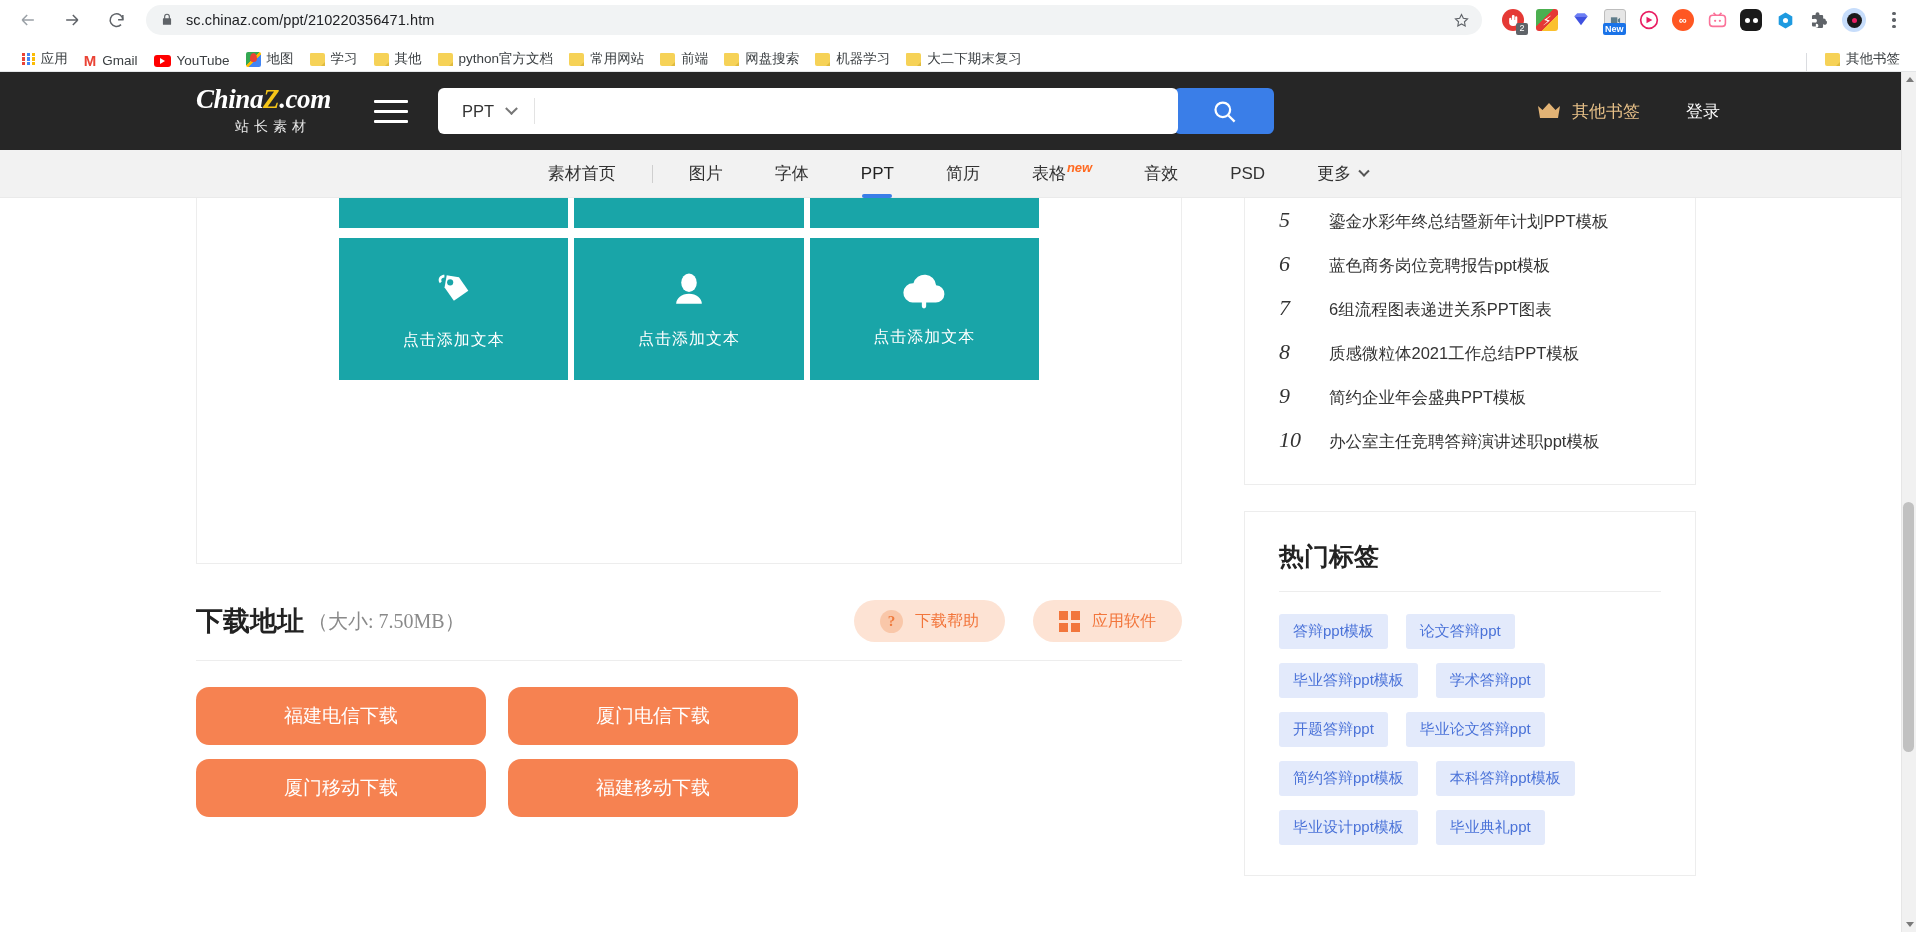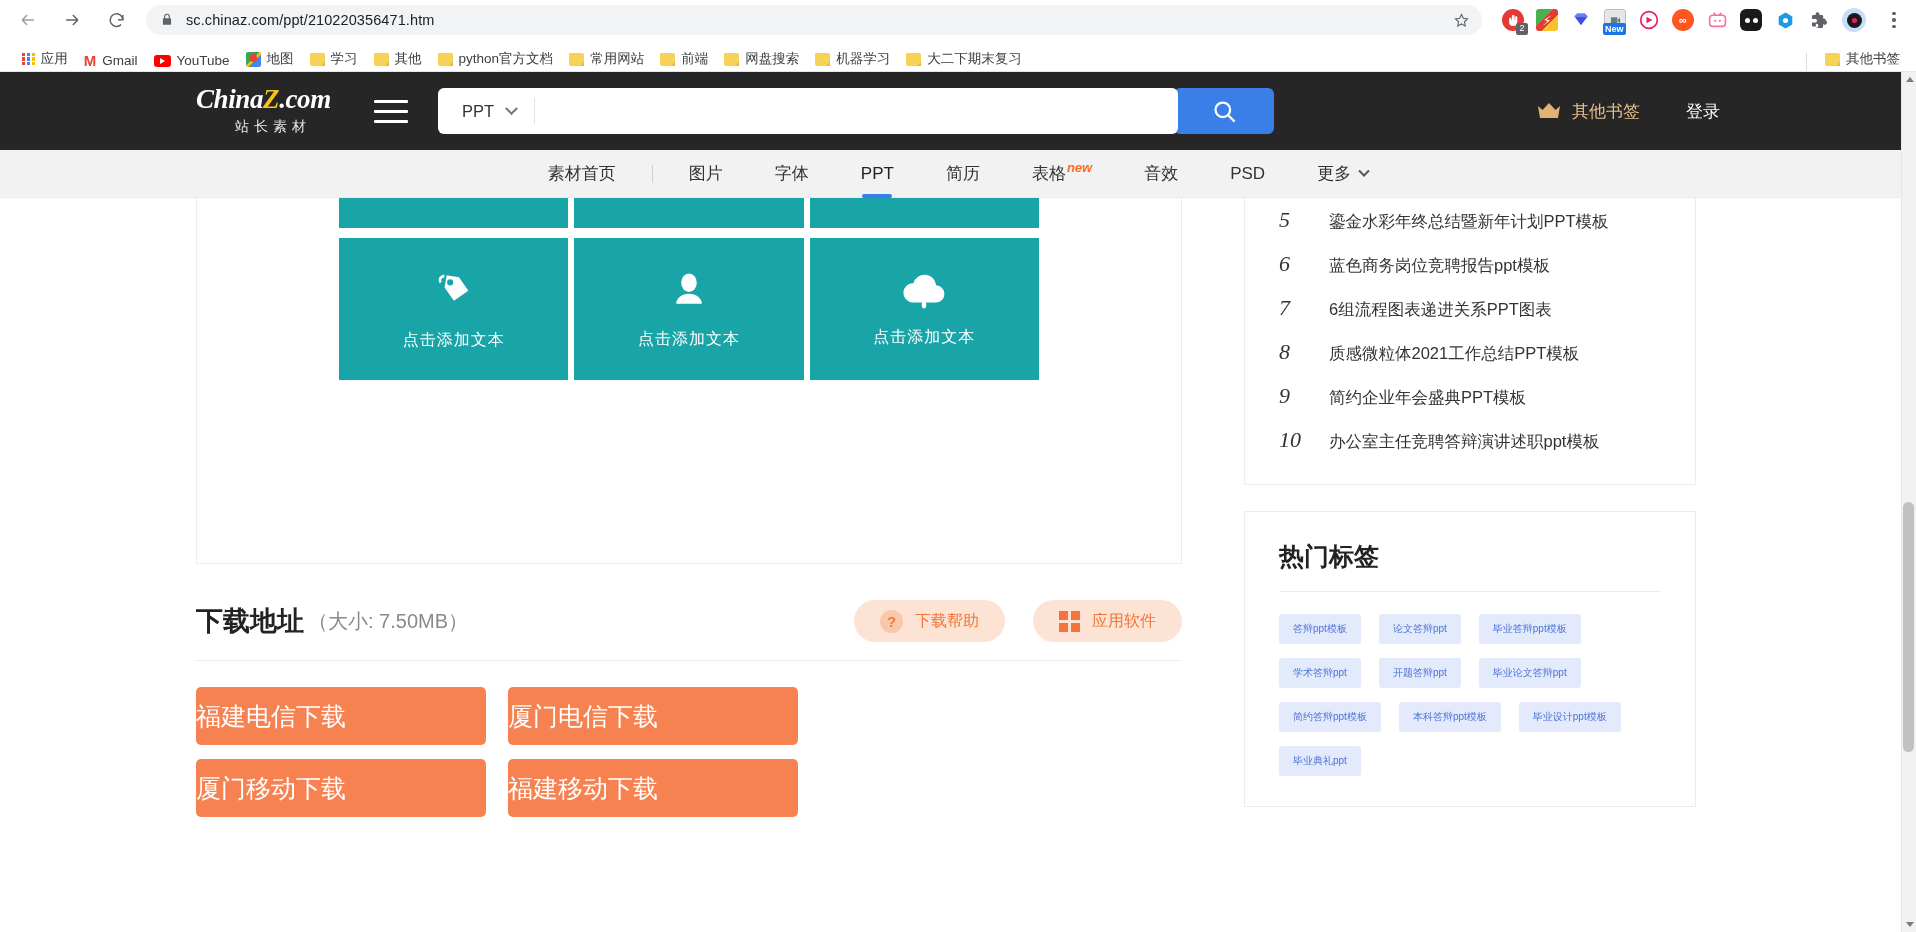--- a/index.html
+++ b/index.html
@@ -159,21 +159,21 @@
   .nav-sep { width: 1px; height: 18px; background: #cfcfcf; margin: 0 10px; }
   .nav-new {
     color: #ff6a21; font-style: italic; font-weight: bold; font-size: 13px;
     position: relative; top: -6px; margin-left: 1px;
   }
   .nav-chev { width:8px;height:8px;border-right:2px solid #555;border-bottom:2px solid #555;
               transform:rotate(45deg) translate(-2px,-2px); margin-left:9px; flex:none;}
 
   
   .content { display: flex; padding: 0 196px; gap: 62px; }
-  .main-col { width: 986px; flex: none; }
+  .main-col { width: 986px; flex: none; font-family: Liberation Serif, serif; }
   .side-col { width: 452px; flex: none; padding-top: 0; }
 
   
   .preview-card {
     border: 1px solid #ededed; border-top: 0; background: #fff;
     padding: 0 0 26px 0; width: 986px; height: 366px; overflow: hidden;
     position: relative;
   }
   .slide-strip { width: 700px; margin: 0 auto; padding-top: 0; }
   .slide-top-row { display: flex; gap: 6px; height: 30px; }
@@ -204,22 +204,22 @@
     color: #ef7a3d; font-size: 15px; font-weight: bold;
     display: flex; align-items: center; justify-content: center; flex: none;
   }
   .sq-grid { display: grid; grid-template-columns: repeat(2, 9px);
              grid-template-rows: repeat(2, 9px); gap: 3px; flex: none; }
   .sq-grid i { display:block; background:#f2763c; }
 
   .dl-buttons { padding-top: 26px; display: grid;
                 grid-template-columns: 290px 290px; gap: 14px 22px; width: 610px; }
   .dl-btn {
-    height: 58px; background: #f68251; border-radius: 5px; color: #fff;
-    font-size: 25px; display: flex; align-items: center; justify-content: flex-start;
+    height: 58px; background: #f68251; border-radius: 13px; color: #fff;
+    font-size: 19px; display: flex; align-items: center; justify-content: center;
     cursor: pointer;
   }
 
   .more-rec { font-size: 24px; color: #222; font-weight: bold; padding-top: 34px; }
 
   
   .side-card {
     background: #fff; border: 1px solid #ededed; border-top: 0;
     padding: 0 34px 22px 34px; width: 452px;
   }
@@ -232,21 +232,21 @@
   .rank-text { font-size: 16.5px; color: #333; white-space: nowrap; }
 
   .tags-card {
     background: #fff; border: 1px solid #ededed; width: 452px;
     margin-top: 26px; padding: 28px 34px 30px 34px;
   }
   .tags-title { font-size: 25px; color: #222; font-weight: bold; padding-bottom: 18px; }
   .tags-rule { height: 1px; background: #ededed; margin-bottom: 22px; }
   .tags-grid { display: flex; flex-wrap: wrap; gap: 14px 18px; }
   .tag {
-    background: #e3eafb; color: #4a72d8; font-size: 10px;
+    background: #e3eafb; color: #4a72d8; font-size: 15px;
     padding: 8px 14px; border-radius: 3px; white-space: nowrap;
   }
 
   
   .scrollbar-track {
     position: absolute; right: 0; top: 0; width: 15px; height: 860px;
     background: #f1f1f1; border-left: 1px solid #e6e6e6;
   }
   .scroll-thumb {
     position: absolute; right: 2px; width: 11px; background: #c1c1c1;

